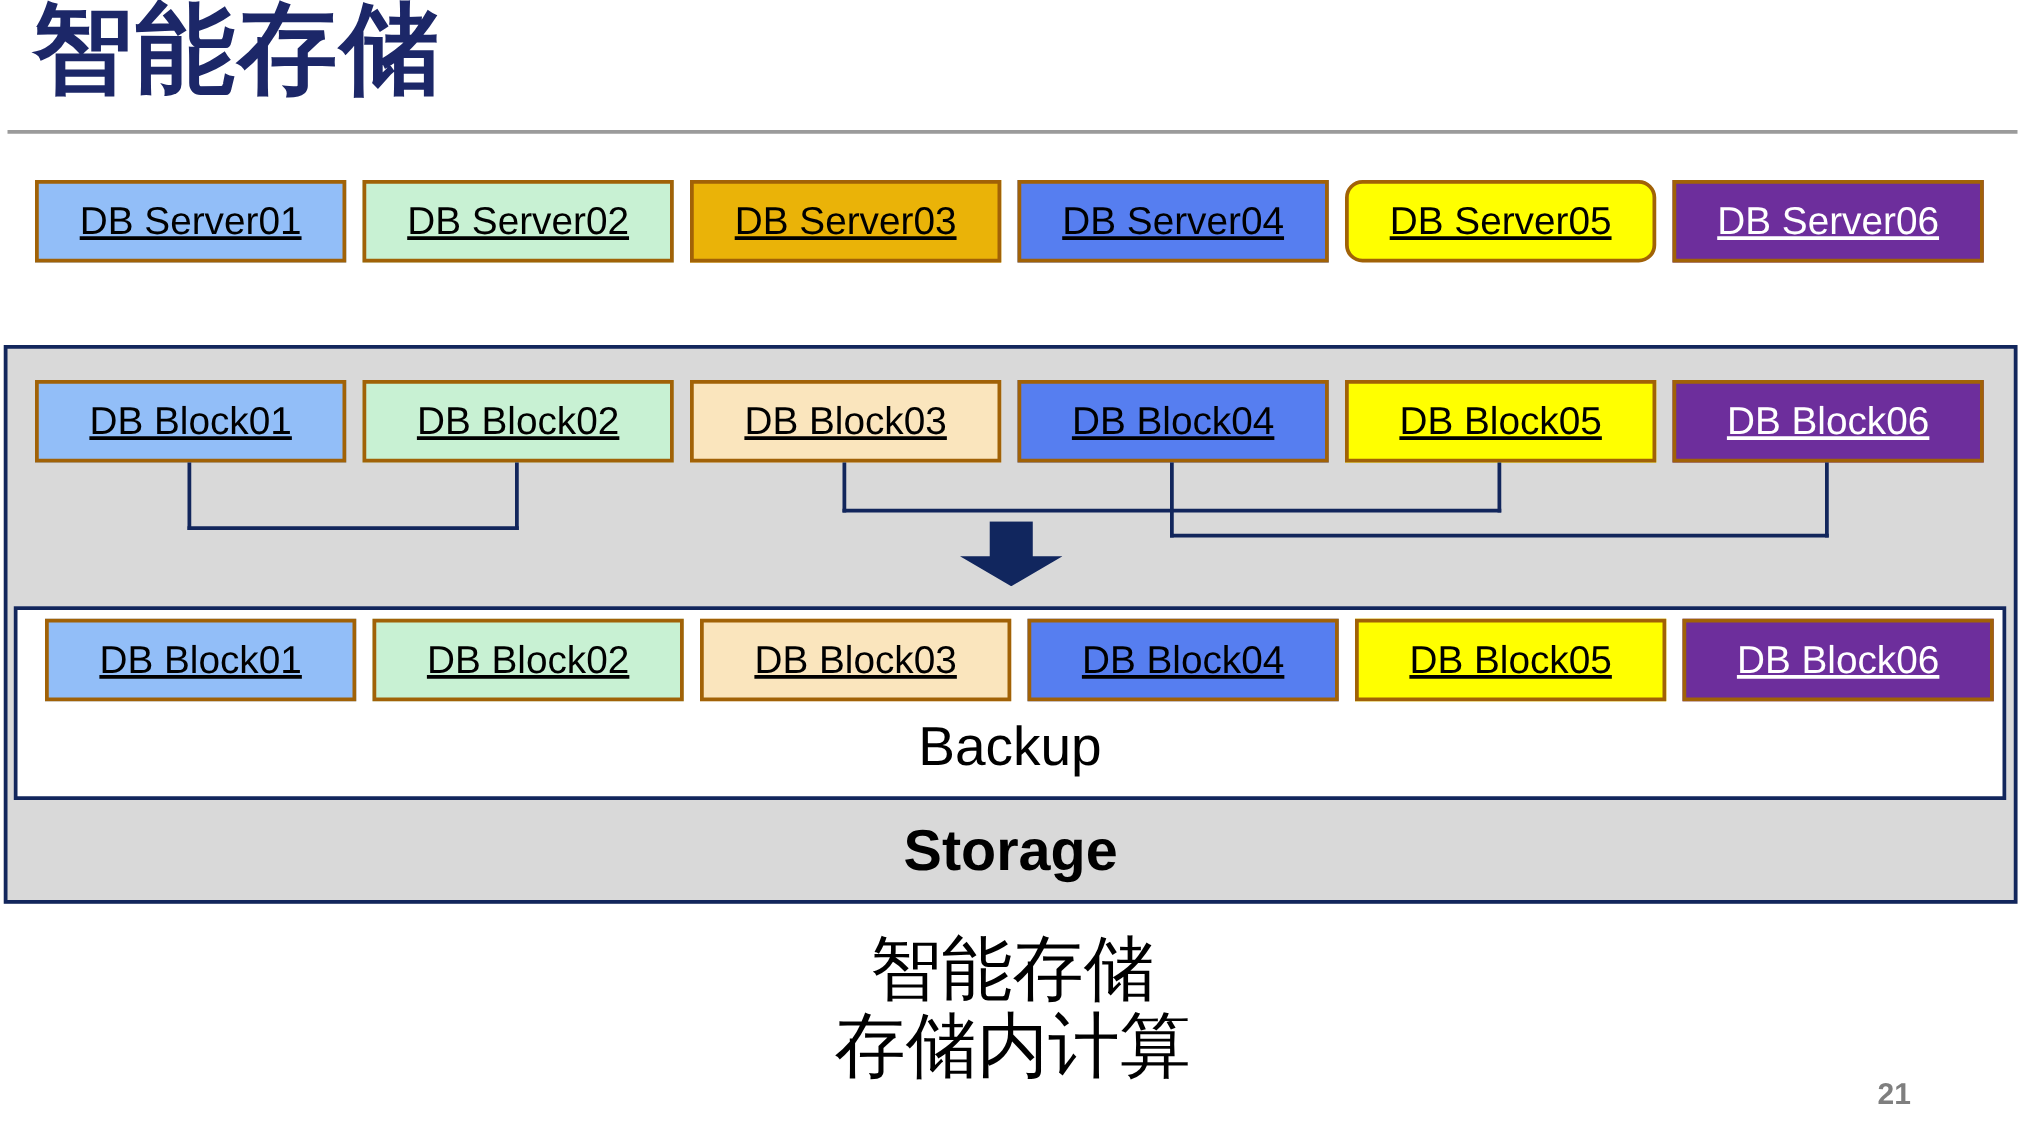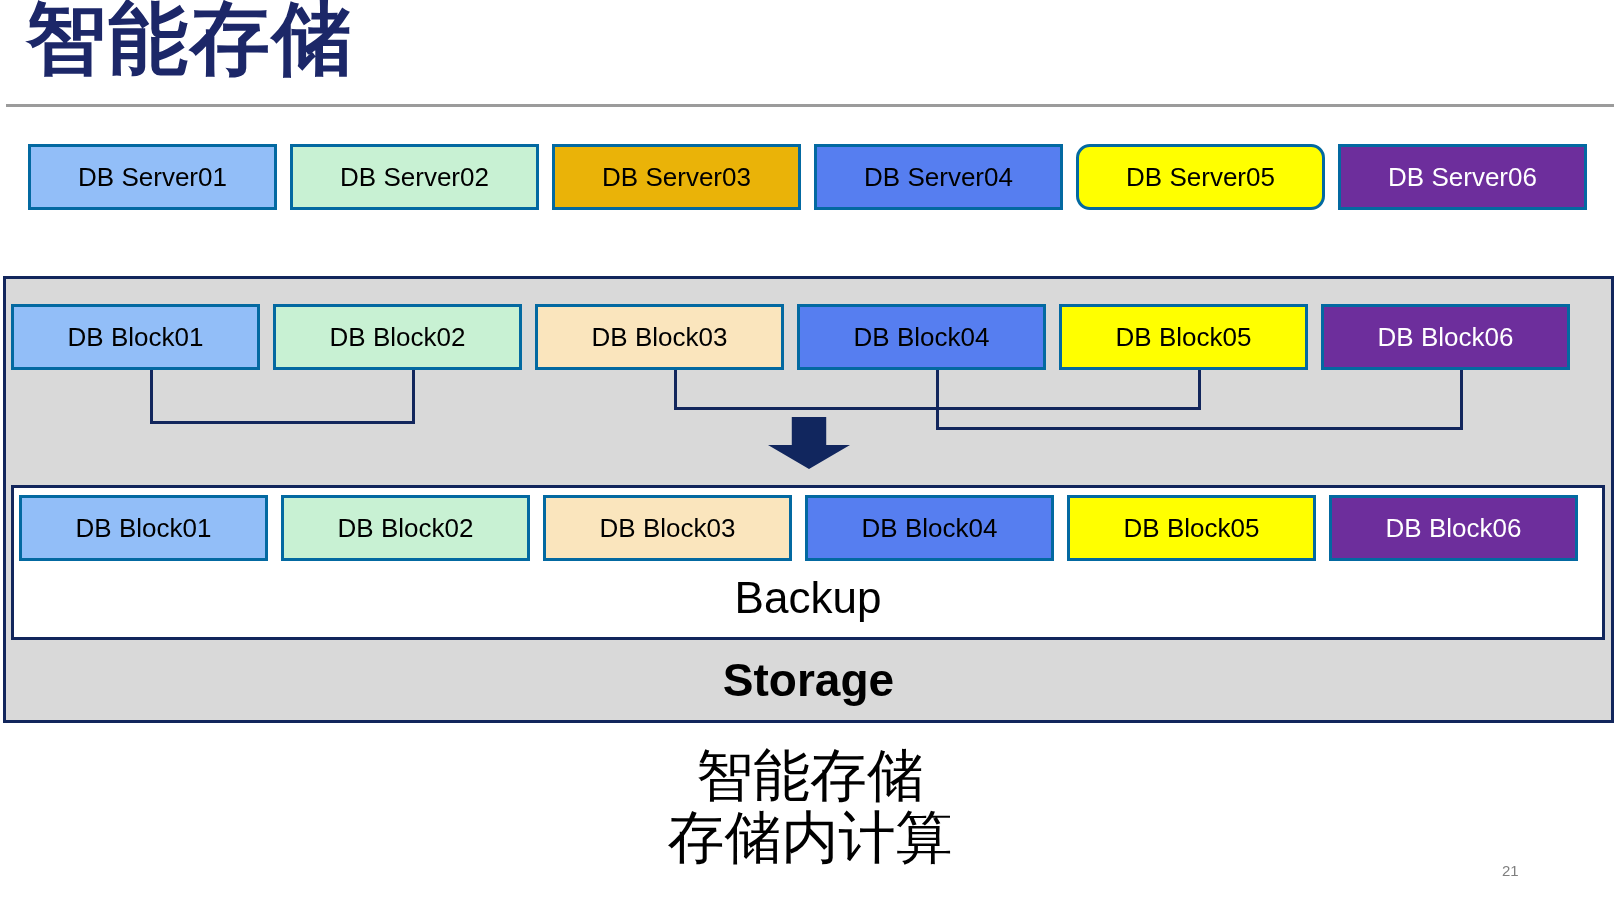--- a/index.html
+++ b/index.html
@@ -8,29 +8,29 @@
     font-family:"Liberation Sans","DejaVu Sans",sans-serif;
   }
   .title{
     position:absolute;left:26px;top:-14px;margin:0;
     font-size:80px;font-weight:bold;letter-spacing:2px;
   }
   .rule{position:absolute;left:6px;top:104px;width:1608px;height:3px;}
   .row{position:absolute;left:28px;width:1559px;height:66px;display:flex;gap:13px;}
   .row .box{
     flex:1;display:flex;align-items:center;justify-content:center;
-    font-size:26px;border:3px solid #0369a1;box-sizing:border-box;white-space:nowrap;
+    font-size:31px;border:3px solid #a16207;box-sizing:border-box;white-space:nowrap;text-decoration:underline;
   }
   .servers{top:144px;}
   .blocks-top{top:304px;}
   .container{
     position:absolute;left:3px;top:276px;width:1611px;height:447px;
     border:3px solid;box-sizing:border-box;
   }
-  .container .row{left:5px;}
+  .container .row{left:22px;}
   .blocks-top{top:25px;}
   .line{position:absolute;background:#12265C;}
   .arrow{
     position:absolute;left:762px;top:138px;width:82px;height:52px;
     clip-path:polygon(29% 0,71% 0,71% 54%,100% 54%,50% 100%,0 54%,29% 54%);
   }
   .white-panel{
     position:absolute;left:5px;top:206px;width:1594px;height:155px;
     border:3px solid #12265C;box-sizing:border-box;background:#fff;
   }
@@ -41,21 +41,21 @@
   }
   .storage{
     position:absolute;left:0;top:361px;width:100%;height:80px;
     display:flex;align-items:center;justify-content:center;
     font-size:46px;font-weight:bold;border-radius:15px;
   }
   .caption{
     position:absolute;left:0;top:744px;width:1620px;text-align:center;
     font-size:57px;line-height:62px;color:#000;
   }
-  .pagenum{position:absolute;left:1502px;top:862px;font-size:15px;}
+  .pagenum{position:absolute;left:1502px;top:862px;font-size:24px;font-weight:bold;}
 </style>
 </head>
 <body>
 
 <h1 class="title" style="color: rgb(28, 39, 104);">智能存储</h1>
 <div class="rule" style="background: rgb(155, 155, 155);"></div>
 
 <div class="row servers">
   <div class="box" style="background: rgb(146, 190, 248); color: rgb(0, 0, 0);">DB Server01</div>
   <div class="box" style="background: rgb(200, 241, 211); color: rgb(0, 0, 0);">DB Server02</div>

